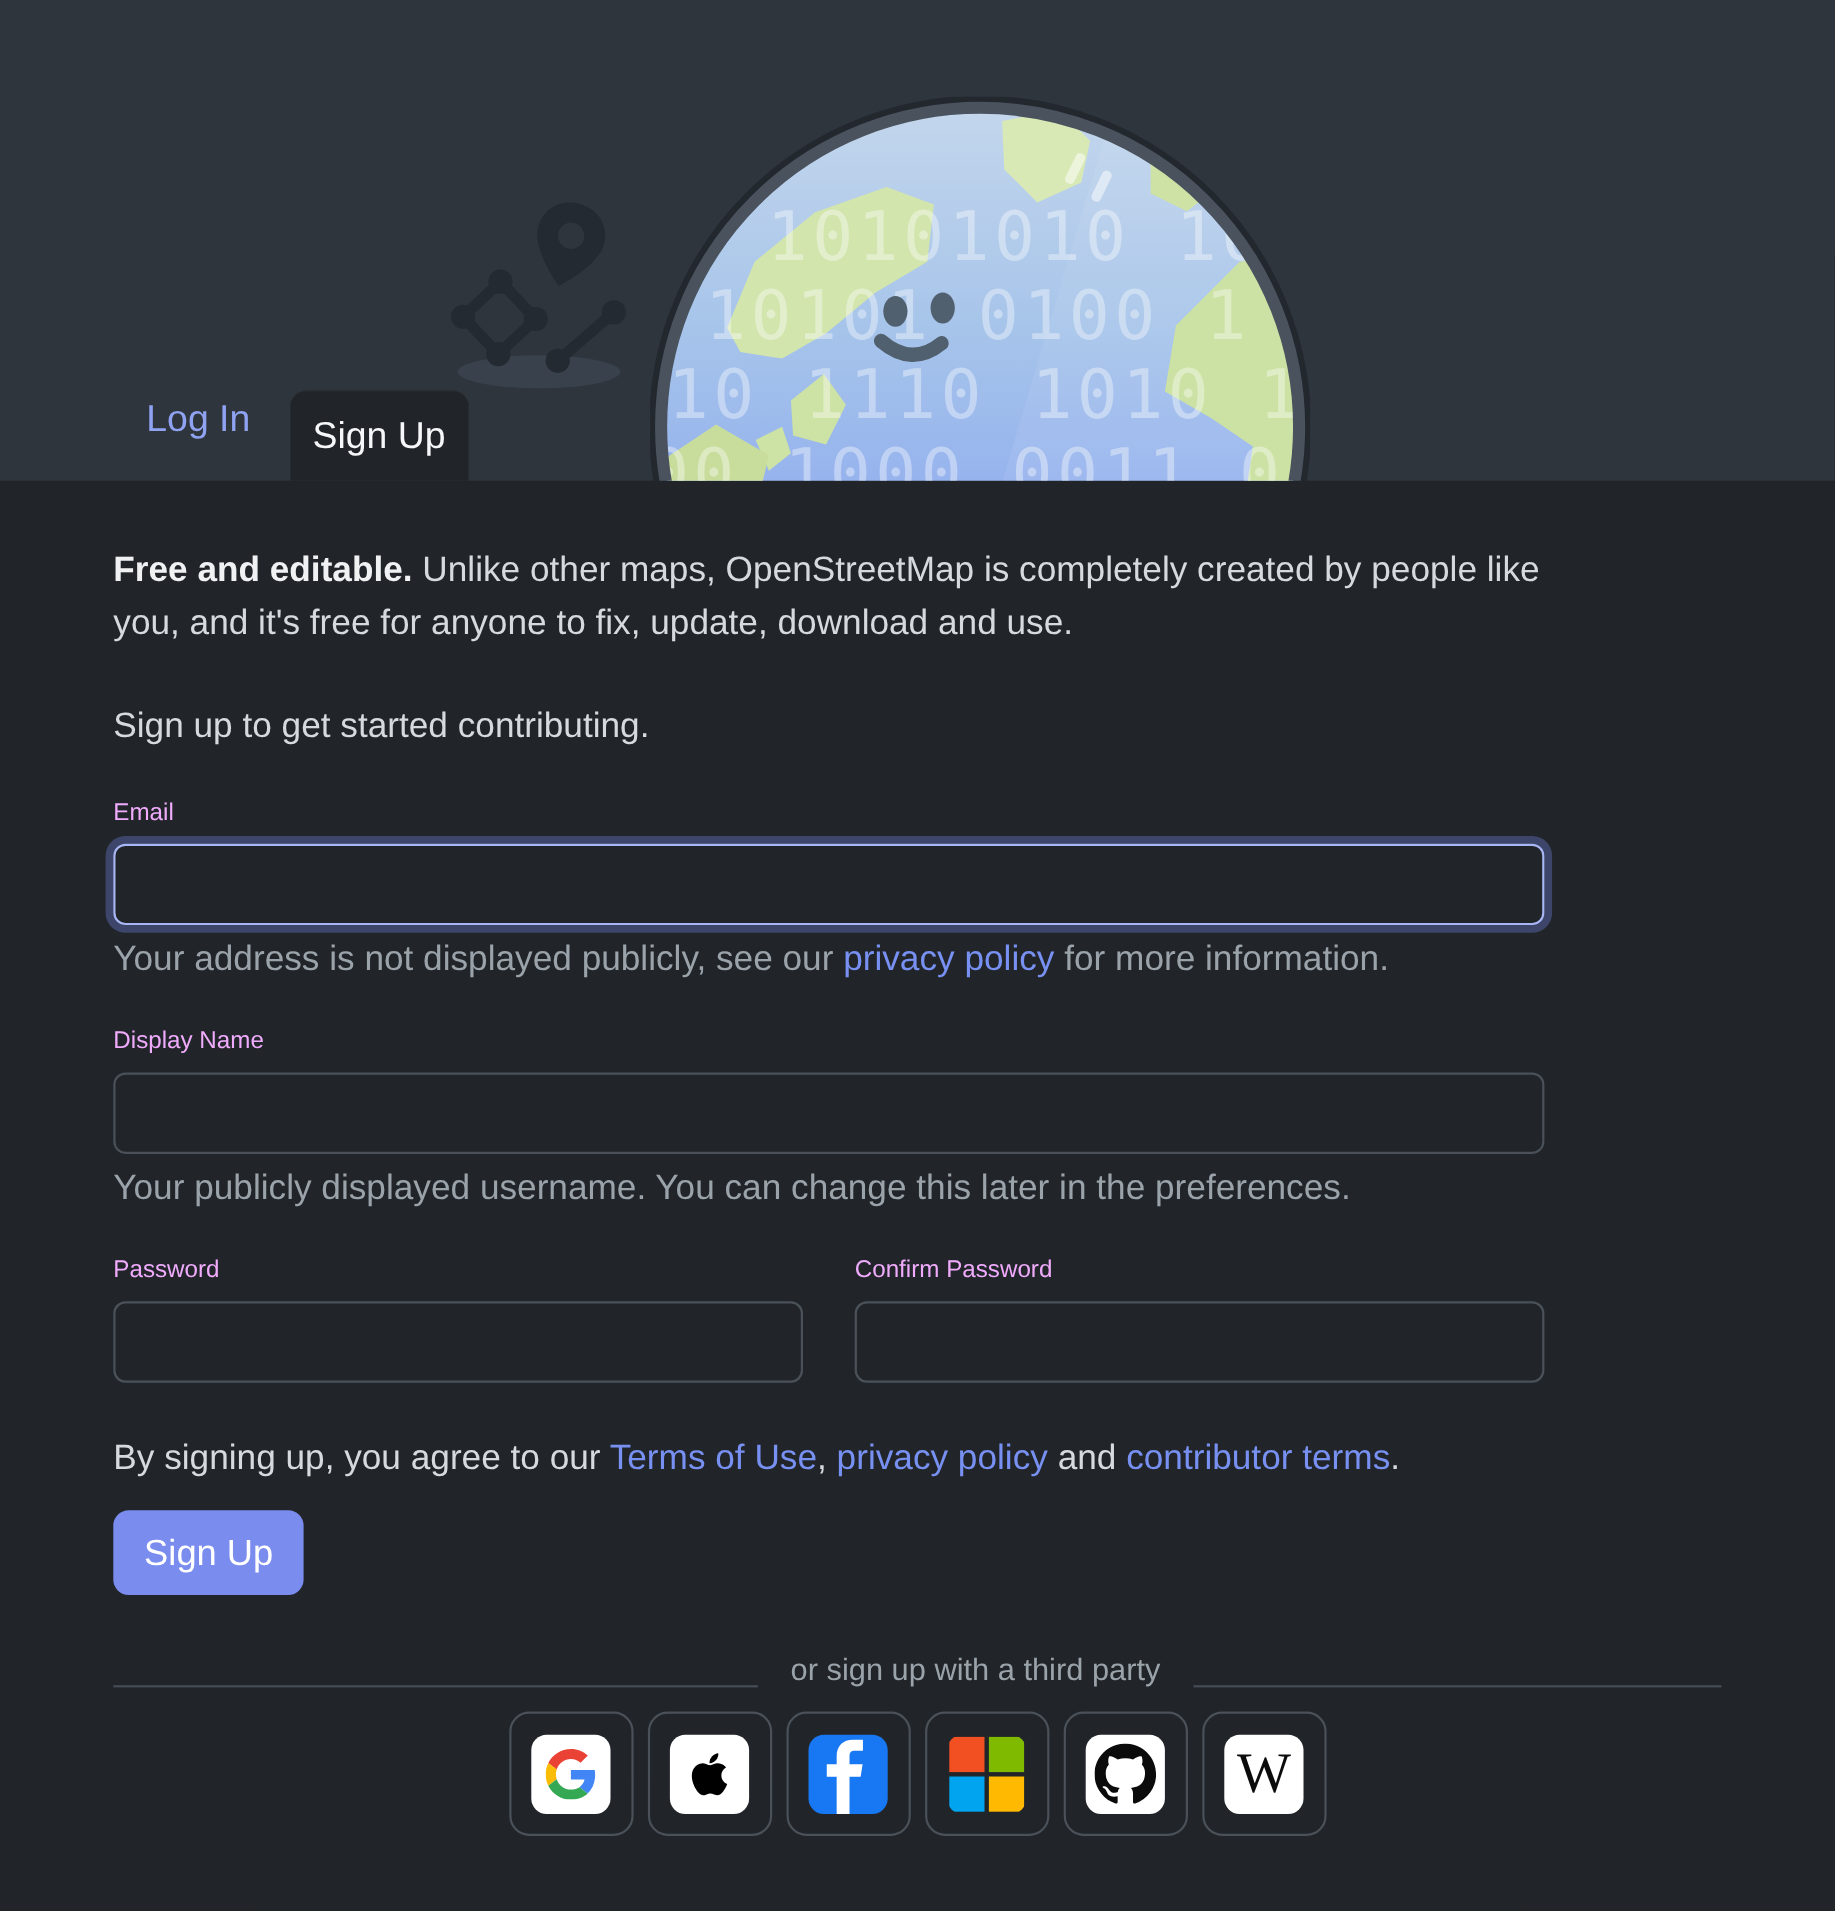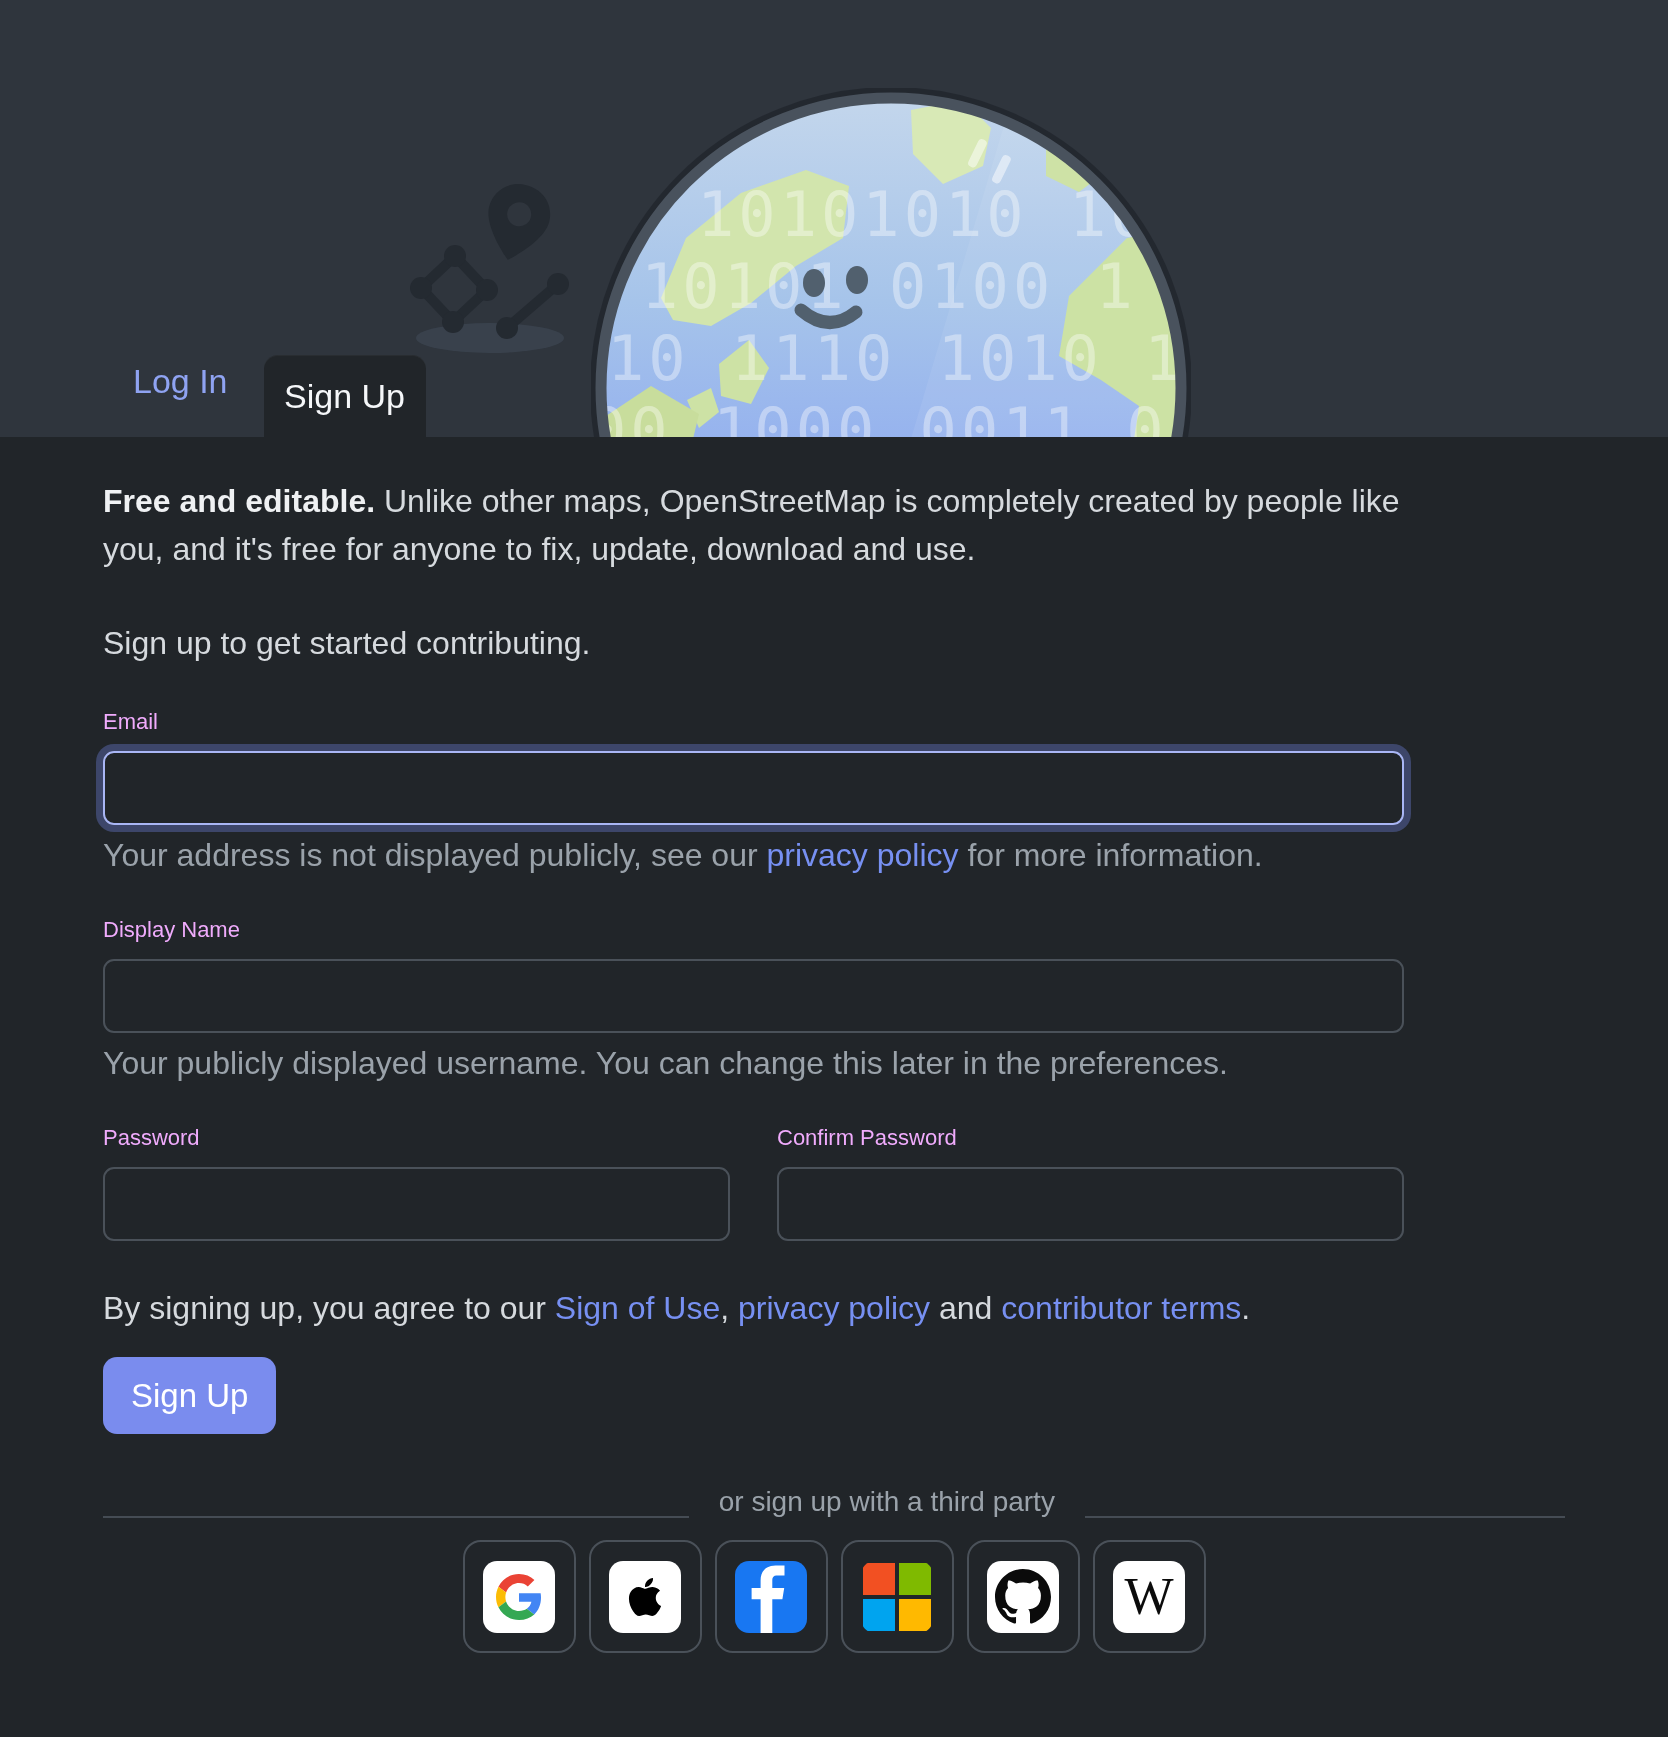--- a/index.html
+++ b/index.html
@@ -14,21 +14,21 @@
   .hero{position:relative;height:437px;background:var(--header_bg);overflow:hidden}
   .sketch{position:absolute;left:395px;top:178px}
   .globe{position:absolute;left:591px;top:88px}
   .tabs{position:absolute;left:133px;bottom:0;display:flex;align-items:flex-end;gap:36px}
   .tab-login{display:block;color:#8fa3f2;font-size:34px;text-decoration:none;margin-bottom:36px;cursor:pointer}
   .tab-signup{width:162px;height:82px;display:flex;align-items:center;justify-content:center;
     background:var(--page_bg);border-radius:14px 14px 0 0;color:#f5f7f9;font-size:34px;cursor:pointer;
     box-shadow:inset 0 1px 0 rgba(255,255,255,.04)}
 
   
-  .content{padding-top:40px}
+  .content{padding-top:56px}
   .container{margin-left:103px;width:1301px}
   .lead{font-size:32px;line-height:48px;margin-bottom:46px;color:var(--text)}
   .lead strong{color:var(--bright);font-weight:700}
   .cta{font-size:32px;line-height:48px;margin-bottom:42px}
   .field-label{display:block;font-size:22px;color:#f0abfc;margin-bottom:16px}
   .text-input{display:block;width:100%;height:74px;background:transparent;border:2px solid var(--border);
     border-radius:11px;color:#e9ecef;font-size:31px;padding:0 24px;font-family:"Liberation Sans",sans-serif;outline:none}
   .text-input.focused{border-color:#a9b6f5;box-shadow:0 0 0 7px var(--focus_ring)}
   .help{font-size:32px;color:var(--muted);margin-top:13px;line-height:34px}
   .help a,.agreement a{color:var(--link);text-decoration:none;cursor:pointer}
@@ -164,21 +164,21 @@
       <div class="col">
         <label class="field-label">Password</label>
         <input class="text-input" type="password" value="" style="">
       </div>
       <div class="col">
         <label class="field-label">Confirm Password</label>
         <input class="text-input" type="password" value="" style="">
       </div>
     </div>
 
-    <p class="agreement"><span>By signing up, you agree to our </span><a href="#">Sign of Use</a><span>, </span><a href="#">privacy policy</a><span> and </span><a href="#">contributor terms</a><span>.</span></p>
+    <p class="agreement"><span>By signing up, you agree to our </span><a href="#">Terms of Use</a><span>, </span><a href="#">privacy policy</a><span> and </span><a href="#">contributor terms</a><span>.</span></p>
 
     <button class="btn-primary">Sign Up</button>
   </div>
 
   <div class="divider">
     <span class="line l"></span>
     <span class="txt">or sign up with a third party</span>
     <span class="line"></span>
   </div>
 

